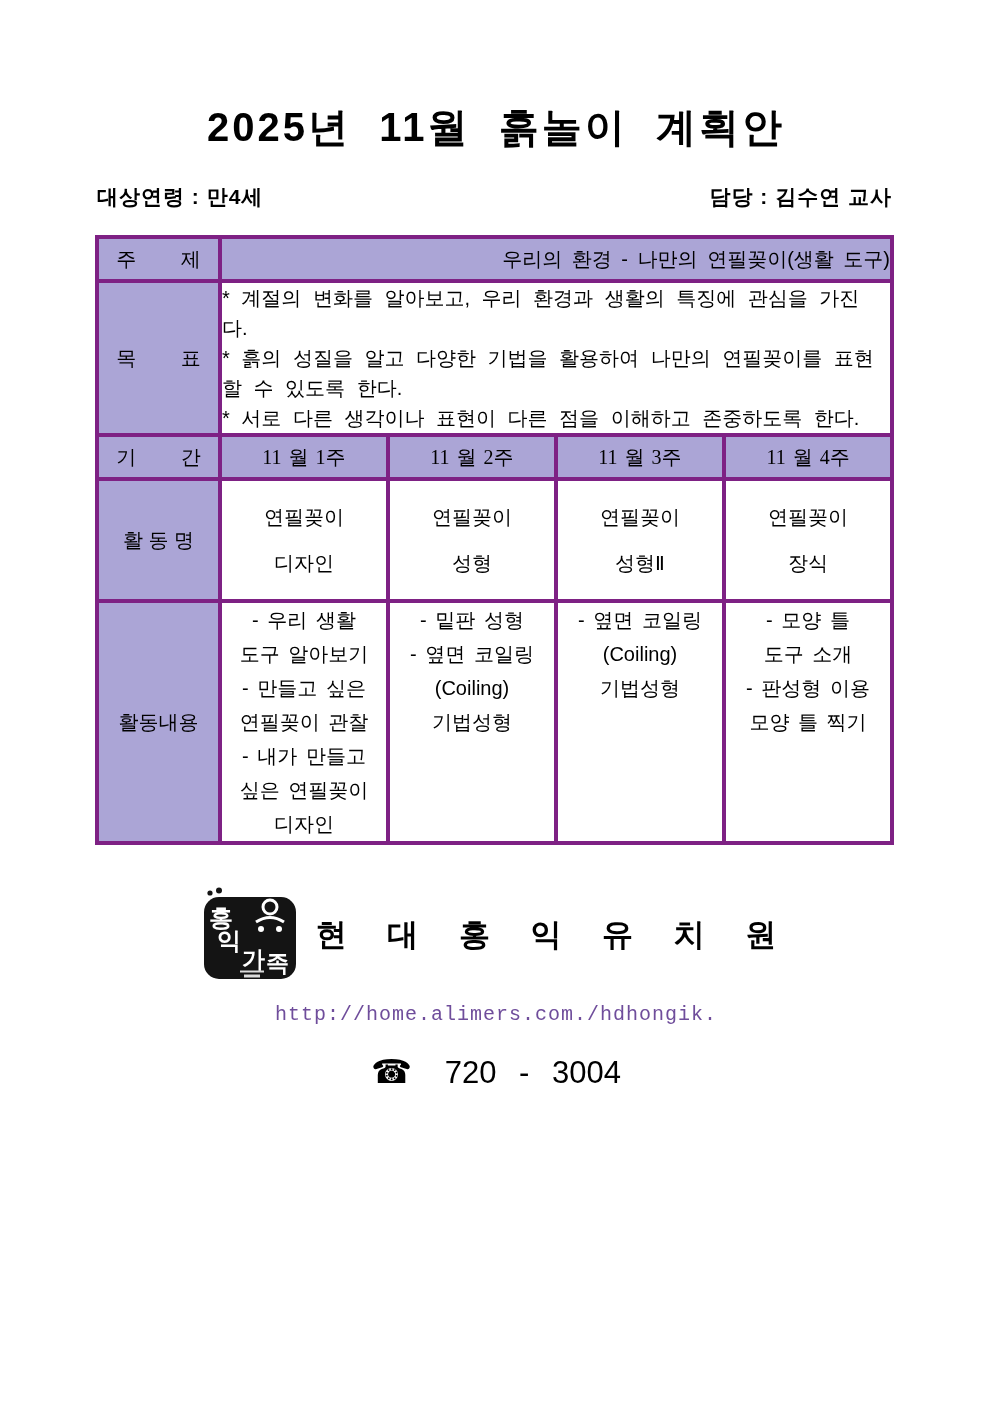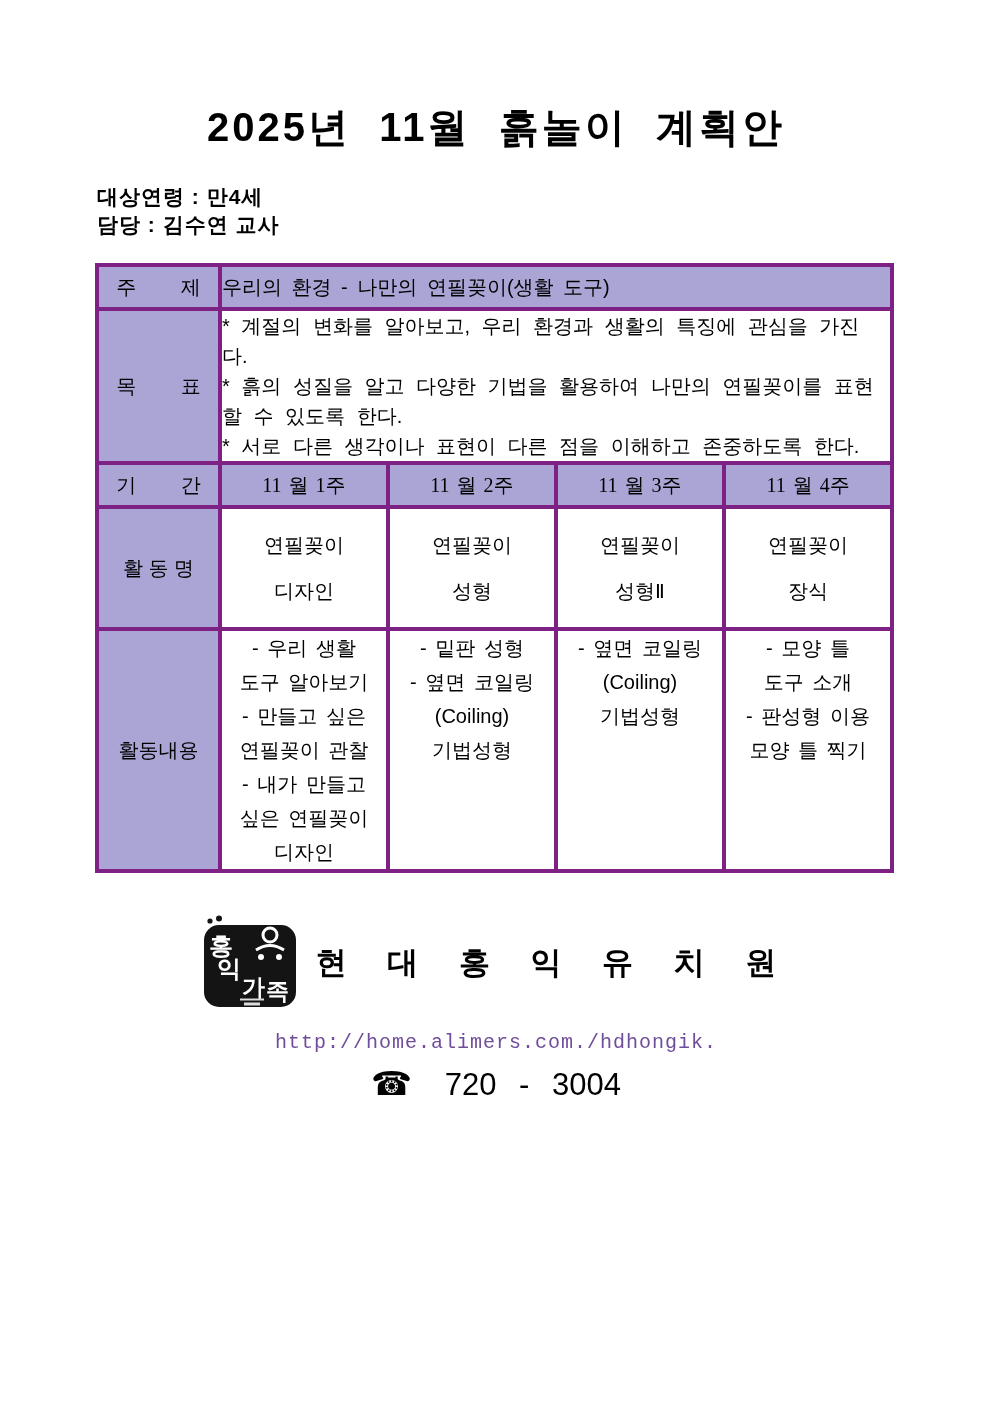--- a/index.html
+++ b/index.html
@@ -23,21 +23,20 @@
   }
 
   .meta-row {
     width: 795px;
     margin: 28px 0 0 97px;
     display: flex;
     justify-content: space-between;
     font-size: 21px;
     font-weight: bold;
     letter-spacing: 1px;
-    flex-direction: column;
   }
 
   table.plan {
     border-collapse: collapse;
     table-layout: fixed;
     width: 795px;
     margin: 24px 0 17px 95px;
   }
   table.plan th, table.plan td {
     border: 4px solid #7E2184;
@@ -52,21 +51,21 @@
     vertical-align: middle;
   }
   .row-topic   { height: 44px; }
   .row-goals   { height: 152px; }
   .row-period  { height: 44px; }
   .row-names   { height: 122px; }
   .row-content { height: 230px; }
 
   td.topic-cell {
     background: #ABA5D6;
-    text-align: left;
+    text-align: right;
     vertical-align: middle;
     word-spacing: 4px;
   }
   td.goals-cell {
     background: #fff;
     vertical-align: middle;
     padding: 2px 10px 2px 12px;
     line-height: 30px;
     white-space: pre-line;
     word-spacing: 6px;
@@ -120,21 +119,21 @@
   }
   .site-url {
     margin-top: 20px;
     text-align: center;
     font-family: "Liberation Mono", "DejaVu Sans Mono", monospace;
     font-size: 20px;
     letter-spacing: 1px;
     color: #6F4D9B;
   }
   .phone-line {
-    margin-top: 10px;
+    margin-top: 26px;
     text-align: center;
     font-size: 31px;
     word-spacing: 14px;
   }
   .phone-line .phone-glyph { font-size: 33px; margin-right: 10px; }
 
   svg text { font-family: "Liberation Sans", "DejaVu Sans", sans-serif; font-weight: bold; }
 </style>
 </head>
 <body>

